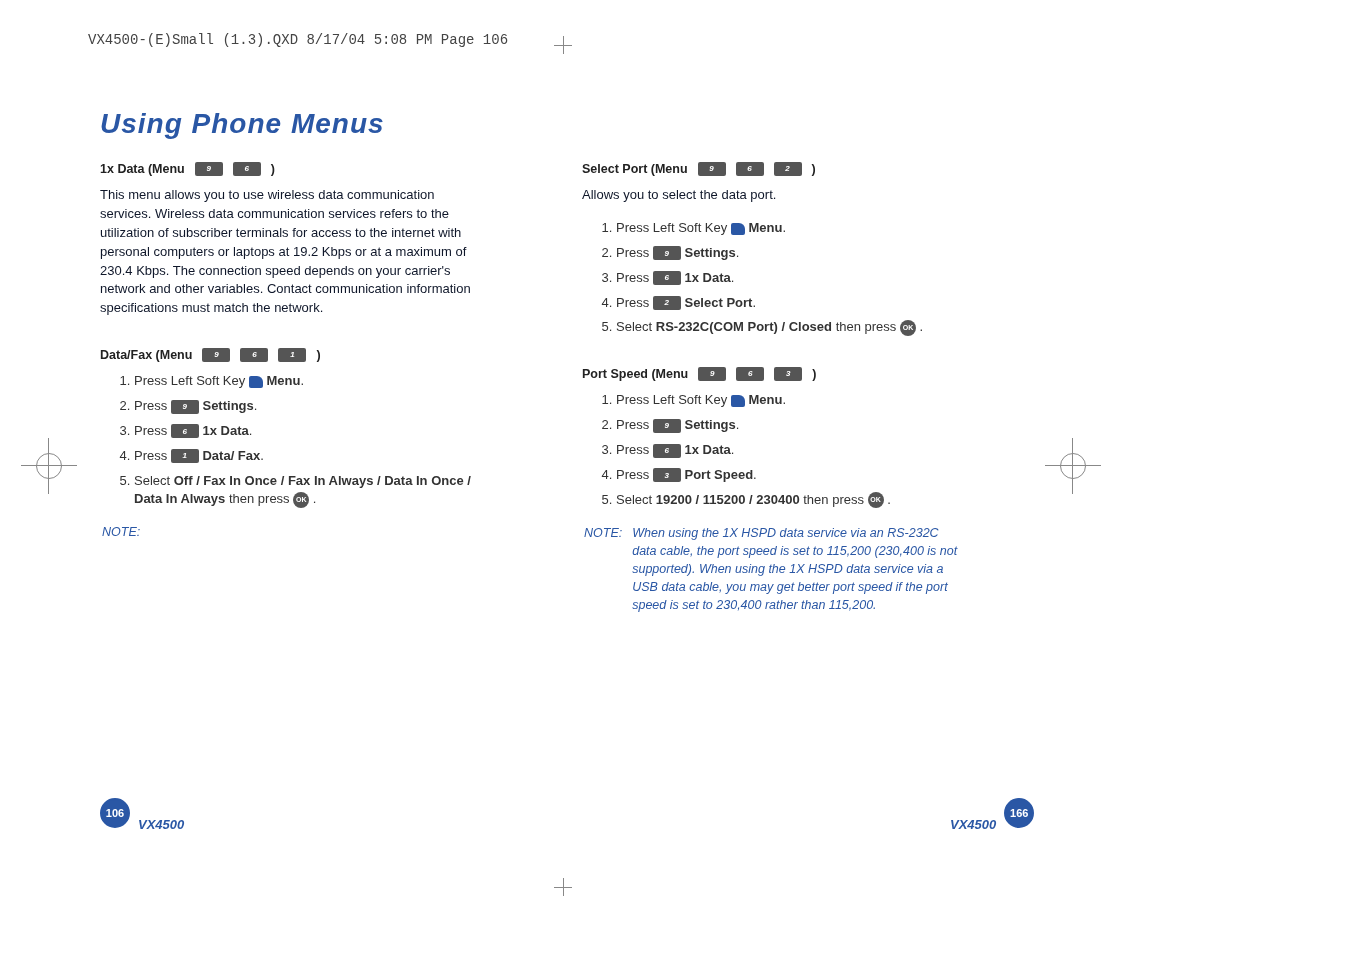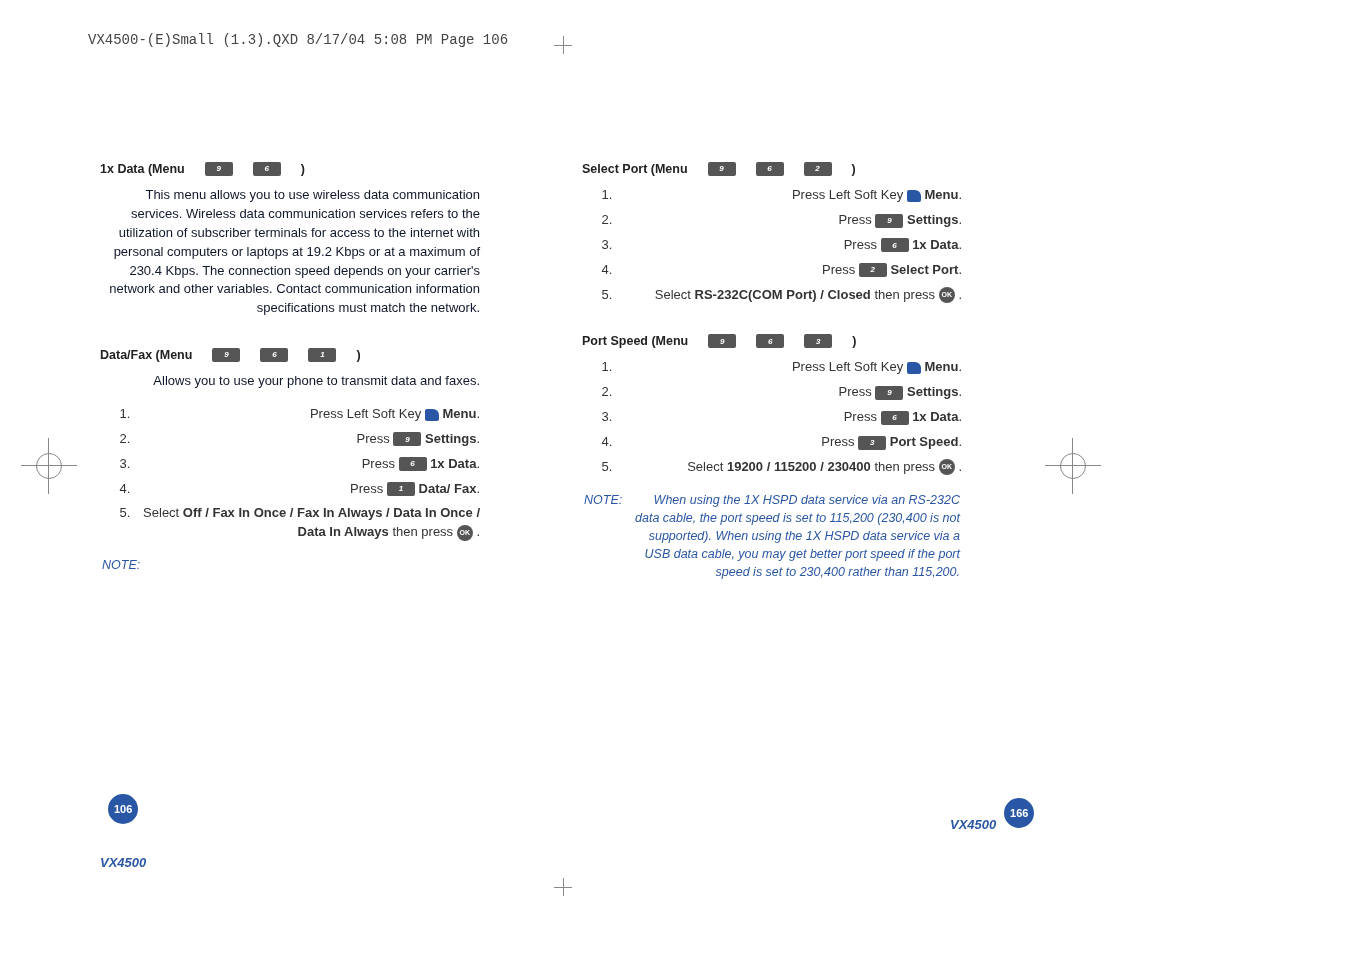--- a/index.html
+++ b/index.html
@@ -7,21 +7,20 @@
     padding: 0;
     background: #fff;
     font-family: Arial, Helvetica, sans-serif;
     color: #333;
     width: 1351px;
   }
   .sheet {
     position: relative;
     width: 1351px;
     height: 954px;
-    text-align: right;
   }
   .header-line {
     position: absolute;
     top: 32px;
     left: 88px;
     font-family: "Courier New", monospace;
     font-size: 14px;
     color: #444;
   }
   .top-crop {
@@ -105,21 +104,21 @@
   }
   .col.left-col { left: 100px; }
   .col.right-col { left: 582px; }
   .section-head {
     font-size: 12.5px;
     font-weight: bold;
     color: #222;
     margin: 0 0 8px 0;
     display: flex;
     align-items: center;
-    gap: 20px;
+    gap: 10px;
   }
   .section-head.spaced { margin-top: 28px; }
   .para { margin: 0 0 14px 0; color: #0f172a; }
   ol.steps {
     margin: 0 0 10px 0;
     padding-left: 34px;
   }
   ol.steps li {
     margin: 6px 0;
   }
@@ -164,21 +163,21 @@
     color: #fff;
     font-size: 7px;
     font-weight: bold;
     align-items: center;
     justify-content: center;
     vertical-align: middle;
   }
   .footer-left {
     position: absolute;
     top: 794px; left: 100px;
-    display: flex; align-items: center; gap: 8px; flex-direction: column;
+    display: flex; align-items: center; gap: 8px;
   }
   .footer-right {
     position: absolute;
     top: 794px; left: 950px;
     display: flex; align-items: center; gap: 8px;
   }
   .page-badge {
     width: 26px; height: 26px;
     border: 2px solid #2a57a5;
     border-radius: 50%;
@@ -201,39 +200,39 @@
 </head>
 <body>
 
 <div class="sheet">
   <div class="header-line">VX4500-(E)Small (1.3).QXD  8/17/04  5:08 PM  Page 106</div>
   <div class="top-crop"></div>
   <div class="side-crop left"></div>
   <div class="side-crop right"></div>
   <div class="bottom-crop"></div>
 
+  <div class="title">Using Phone Menus</div>
 
   <div class="col left-col">
 
     <p class="section-head">
       <span>1x Data (Menu</span>
       <span class="key">9</span>
       <span class="key">6</span>
       <span>)</span>
     </p>
     <p class="para">This menu allows you to use wireless data communication services. Wireless data communication services refers to the utilization of subscriber terminals for access to the internet with personal computers or laptops at 19.2 Kbps or at a maximum of 230.4 Kbps. The connection speed depends on your carrier's network and other variables. Contact communication information specifications must match the network.</p>
 
     <p class="section-head spaced">
       <span>Data/Fax (Menu</span>
       <span class="key">9</span>
       <span class="key">6</span>
       <span class="key">1</span>
       <span>)</span>
     </p>
-    <p class="para">Allows you to use your phone to transmit data and faxes.</p>
     <ol class="steps">
       <li>
         <span>Press Left Soft Key </span>
         <span class="softkey"></span>
         <span class="bold"> Menu</span>.
       </li>
       <li>
         <span>Press </span>
         <span class="key">9</span>
         <span class="bold"> Settings</span>.
@@ -263,20 +262,21 @@
 
   <div class="col right-col">
 
     <p class="section-head">
       <span>Select Port (Menu</span>
       <span class="key">9</span>
       <span class="key">6</span>
       <span class="key">2</span>
       <span>)</span>
     </p>
+    <p class="para">Allows you to select the data port.</p>
     <ol class="steps">
       <li>
         <span>Press Left Soft Key </span>
         <span class="softkey"></span>
         <span class="bold"> Menu</span>.
       </li>
       <li>
         <span>Press </span>
         <span class="key">9</span>
         <span class="bold"> Settings</span>.

